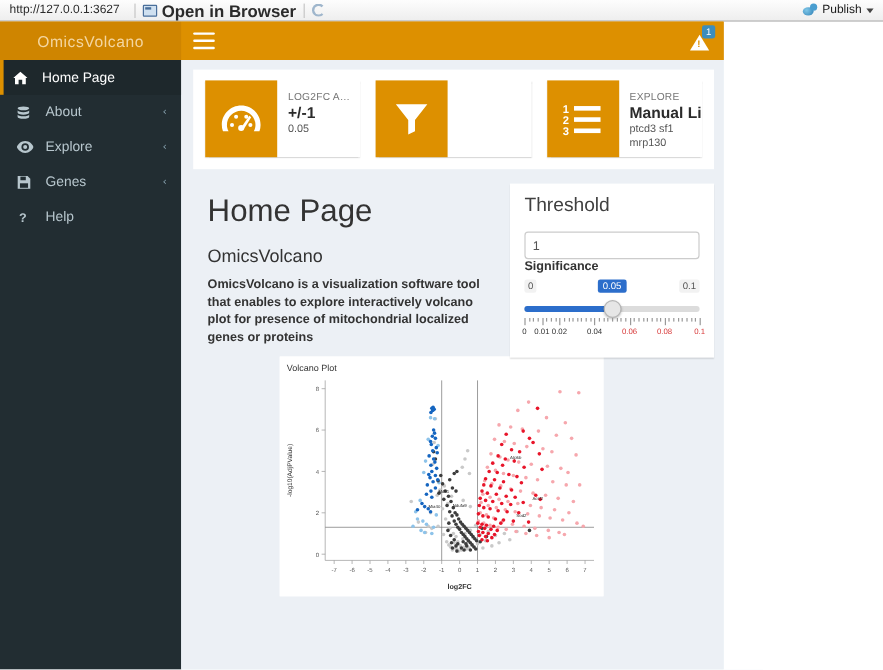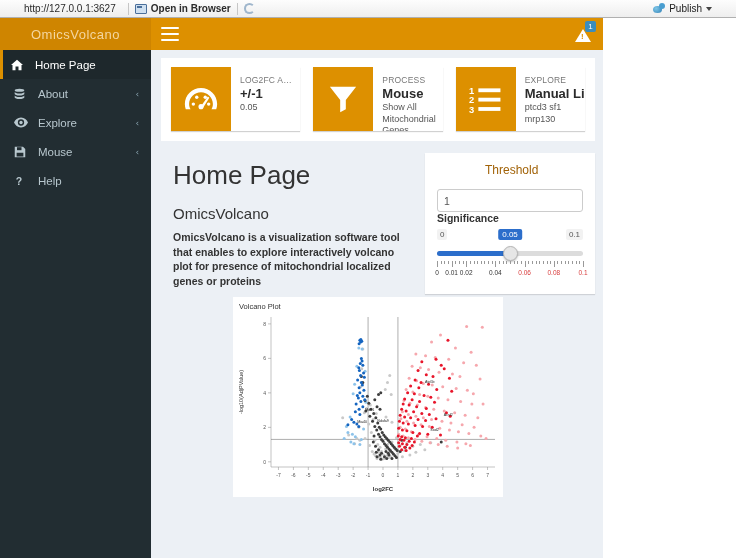--- a/index.html
+++ b/index.html
@@ -12,32 +12,32 @@
 
   
   #viewer-toolbar {
     height: 18px;
     background: linear-gradient(#fdfdfd, #eeeeee);
     border-bottom: 1px solid #b0b0b0;
     display: flex;
     align-items: center;
     font-size: 10px;
     color: #2b2b2b;
-    padding: 0 22px;
+    padding: 0 6px;
   }
   #viewer-toolbar .url {
     padding: 0 6px 0 2px;
     white-space: nowrap;
   }
   .tb-sep {
     width: 1px; height: 12px; background: #c6c6c6; margin: 0 6px;
   }
   .tb-btn {
     display: flex; align-items: center; gap: 4px;
-    font-weight: bold; font-size: 10px; white-space: nowrap;
+    font-weight: bold; font-size: 14px; white-space: nowrap;
   }
   .tb-spacer { flex: 1; }
   .publish-btn {
     display: flex; align-items: center; gap: 4px;
     font-size: 10px; color: #1a1a1a; white-space: nowrap;
     padding-right: 2px;
   }
   .icon-openbrowser {
     display:inline-block; width: 12px; height: 10px;
     border: 1px solid #4a6f9b; background:#cfe0f0;
@@ -275,24 +275,23 @@
   
   #threshold-panel {
     width: 170px;
     background: #ffffff;
     box-shadow: 0 1px 1px rgba(0,0,0,0.12);
     padding: 10px 12px 14px 12px;
     flex: 0 0 170px;
     margin-top: 2px;
   }
   .panel-title {
-    font-size: 12px;
-    color: #a16207;
+    font-size: 16px;
+    color: #404040;
     margin-bottom: 12px;
-    margin-left: 48px;
   }
   .field-label {
     font-size: 10.5px;
     font-weight: bold;
     color: #333333;
     margin-bottom: 5px;
   }
   #vt-input {
     width: 100%;
     height: 23px;
@@ -468,21 +467,21 @@
       </div>
 
       <div class="side-item">
         <span class="side-icon">
           <svg width="12" height="12" viewBox="0 0 16 16" fill="currentColor">
             <path d="M1 1h11l3 3v11H1z"></path>
             <rect x="4" y="1.6" width="6" height="4" fill="#222d32"></rect>
             <rect x="3.5" y="9" width="9" height="5" fill="#222d32"></rect>
           </svg>
         </span>
-        <span class="side-label">Mouse</span>
+        <span class="side-label">Genes</span>
         <span class="side-chevron">‹</span>
       </div>
 
       <div class="side-item">
         <span class="side-icon">
           <svg width="11" height="12" viewBox="0 0 12 16" fill="currentColor">
             <text x="1" y="13" font-size="14" font-family="Liberation Sans, sans-serif" font-weight="bold" fill="currentColor">?</text>
           </svg>
         </span>
         <span class="side-label">Help</span>
@@ -513,25 +512,20 @@
             <div class="ib-number">+/-1</div>
             <div class="ib-sub">0.05</div>
           </div>
         </div>
 
         <div class="infobox">
           <div class="ib-icon">
             <svg width="30" height="30" viewBox="0 0 32 32" fill="#ffffff">
               <path d="M2 3h28L19 17v10l-6 3V17z"></path>
             </svg>
-          </div>
-          <div class="ib-body">
-            <div class="ib-text">PROCESS</div>
-            <div class="ib-number">Mouse</div>
-            <div class="ib-sub">Show All Mitochondrial Genes</div>
           </div>
         </div>
 
         <div class="infobox">
           <div class="ib-icon">
             <svg width="34" height="28" viewBox="0 0 40 32" fill="#ffffff">
               <text x="0" y="10" font-size="11" font-weight="bold" font-family="Liberation Sans, sans-serif" fill="#ffffff">1</text>
               <text x="0" y="21" font-size="11" font-weight="bold" font-family="Liberation Sans, sans-serif" fill="#ffffff">2</text>
               <text x="0" y="32" font-size="11" font-weight="bold" font-family="Liberation Sans, sans-serif" fill="#ffffff">3</text>
               <rect x="11" y="3.5" width="26" height="4.5"></rect>

